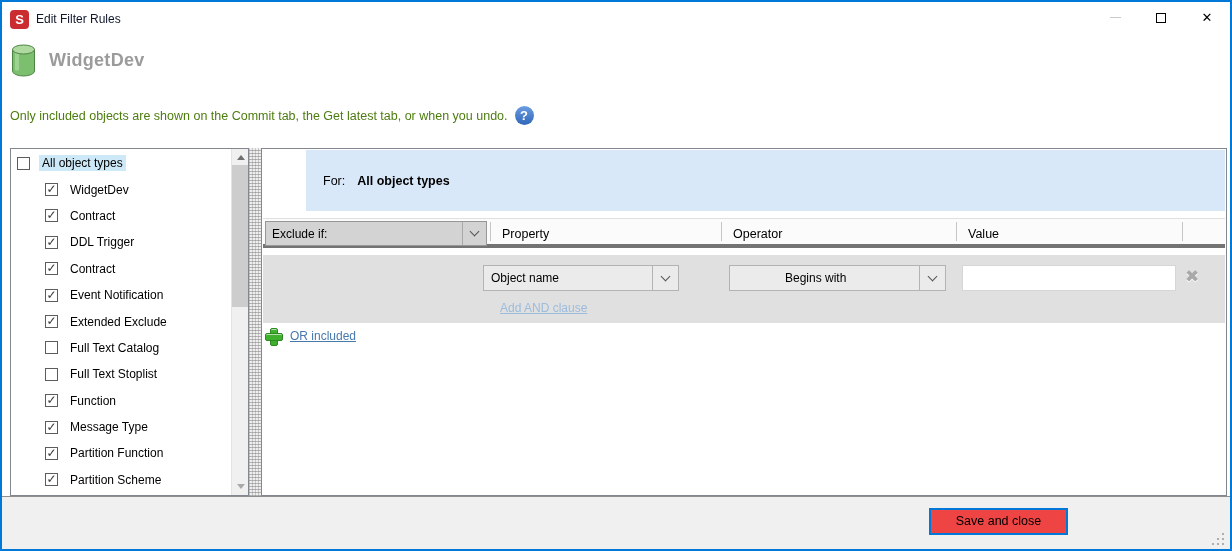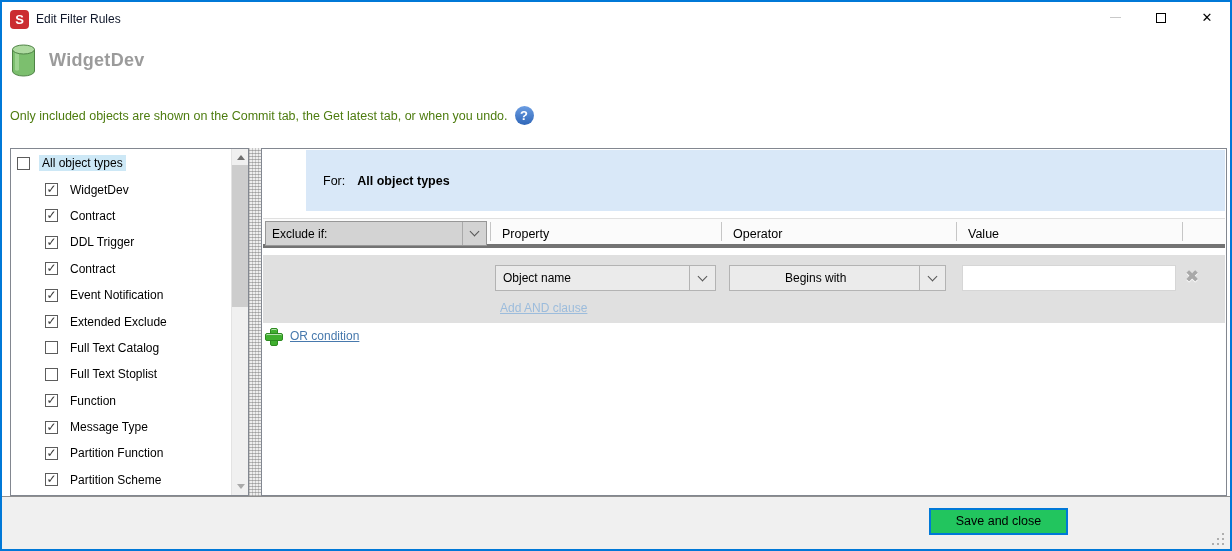--- a/index.html
+++ b/index.html
@@ -76,41 +76,41 @@
   .dd-chev-box { width:24px; height:100%; border-left:1px solid #a9a9a9; display:flex;
                  align-items:center; justify-content:center; }
   .chev { width:7px; height:7px; border-right:1px solid #555; border-bottom:1px solid #555;
           transform:rotate(45deg); margin-top:-4px; }
 
   .rule-region { position:absolute; left:1px; right:1px; top:106px; height:68px; background:#e0e0e0; }
   .combo { position:absolute; top:10px; height:26px; background:#ebebeb;
            border:1px solid #b3b3b3; display:flex; align-items:center; }
   .combo .combo-text { flex:1; padding-left:7px; white-space:nowrap; }
   .combo .dd-chev-box { border-left:1px solid #b3b3b3; width:26px; }
-  .combo.property { left:232px; width:221px;gap:44px; }
+  .combo.property { left:220px; width:196px;gap:44px; }
   .combo.operator { left:466px; width:217px;padding-left:48px; }
   .value-input { position:absolute; left:699px; top:10px; width:214px; height:26px;
                  border:1px solid #d6d6d6; background:#fff; font-family:inherit; font-size:12px;
                  padding:0 5px; outline:none; }
   .delete-icon { position:absolute; left:922px; top:11px; font-size:17px; color:#a9a9a9;
                  text-shadow:0 1px 0 #fff; }
   .and-link { position:absolute; left:237px; top:46px; color:#9cbcdc; text-decoration:underline; }
 
   .or-row { position:absolute; left:3px; top:179px; display:flex; align-items:center; }
   .plus-icon { width:16px; height:16px; position:relative; }
   .plus-icon:before, .plus-icon:after { content:""; position:absolute; background:#3faf2e;
       border:1px solid #2d8a20; border-radius:2px; box-shadow:inset 0 1px 0 rgba(255,255,255,.6); }
   .plus-icon:before { left:5px; top:0; width:6px; height:16px; }
   .plus-icon:after  { left:0; top:5px; width:16px; height:6px; }
   .or-link { margin-left:9px; color:#4779ad; text-decoration:underline; }
 
   
   .footer { position:absolute; left:0; right:0; bottom:0; height:53px; background:#f0f0f0;
             border-top:1px solid #8f8f8f; }
-  .btn { position:absolute; top:11px; width:139px; height:27px; background:#22c55e;
+  .btn { position:absolute; top:11px; width:139px; height:27px; background:#ef4444;
          font-family:inherit; font-size:12.5px; color:#000; text-align:center; line-height:23px; }
   .btn.save { left:927px; border:2px solid #0078d7; }
   .btn.cancel { left:1076px; border:1px solid #adadad; }
   .grip { position:absolute; right:6px; bottom:4px; width:12px; height:12px; }
   .grip i { position:absolute; width:2px; height:2px; background:#aeaeae;
             box-shadow:0 0 0 0 #aeaeae; }
   .grip i:nth-child(1){ right:0; bottom:0; }
   .grip i:nth-child(2){ right:5px; bottom:0; }
   .grip i:nth-child(3){ right:10px; bottom:0; }
   .grip i:nth-child(4){ right:0; bottom:5px; }
@@ -255,21 +255,21 @@
             <i class="chev"></i>
           </span>
       </div>
       <input class="value-input" placeholder="" style="">
       <span class="delete-icon">✖</span>
       <a class="and-link">Add AND clause</a>
     </div>
 
     <div class="or-row">
       <span class="plus-icon"></span>
-      <a class="or-link">OR condition</a>
+      <a class="or-link">OR included</a>
     </div>
   </div>
 
   <div class="footer">
     <button class="btn save">Save and close</button>
     <div class="grip">
         <i></i>
         <i></i>
         <i></i>
         <i></i>

